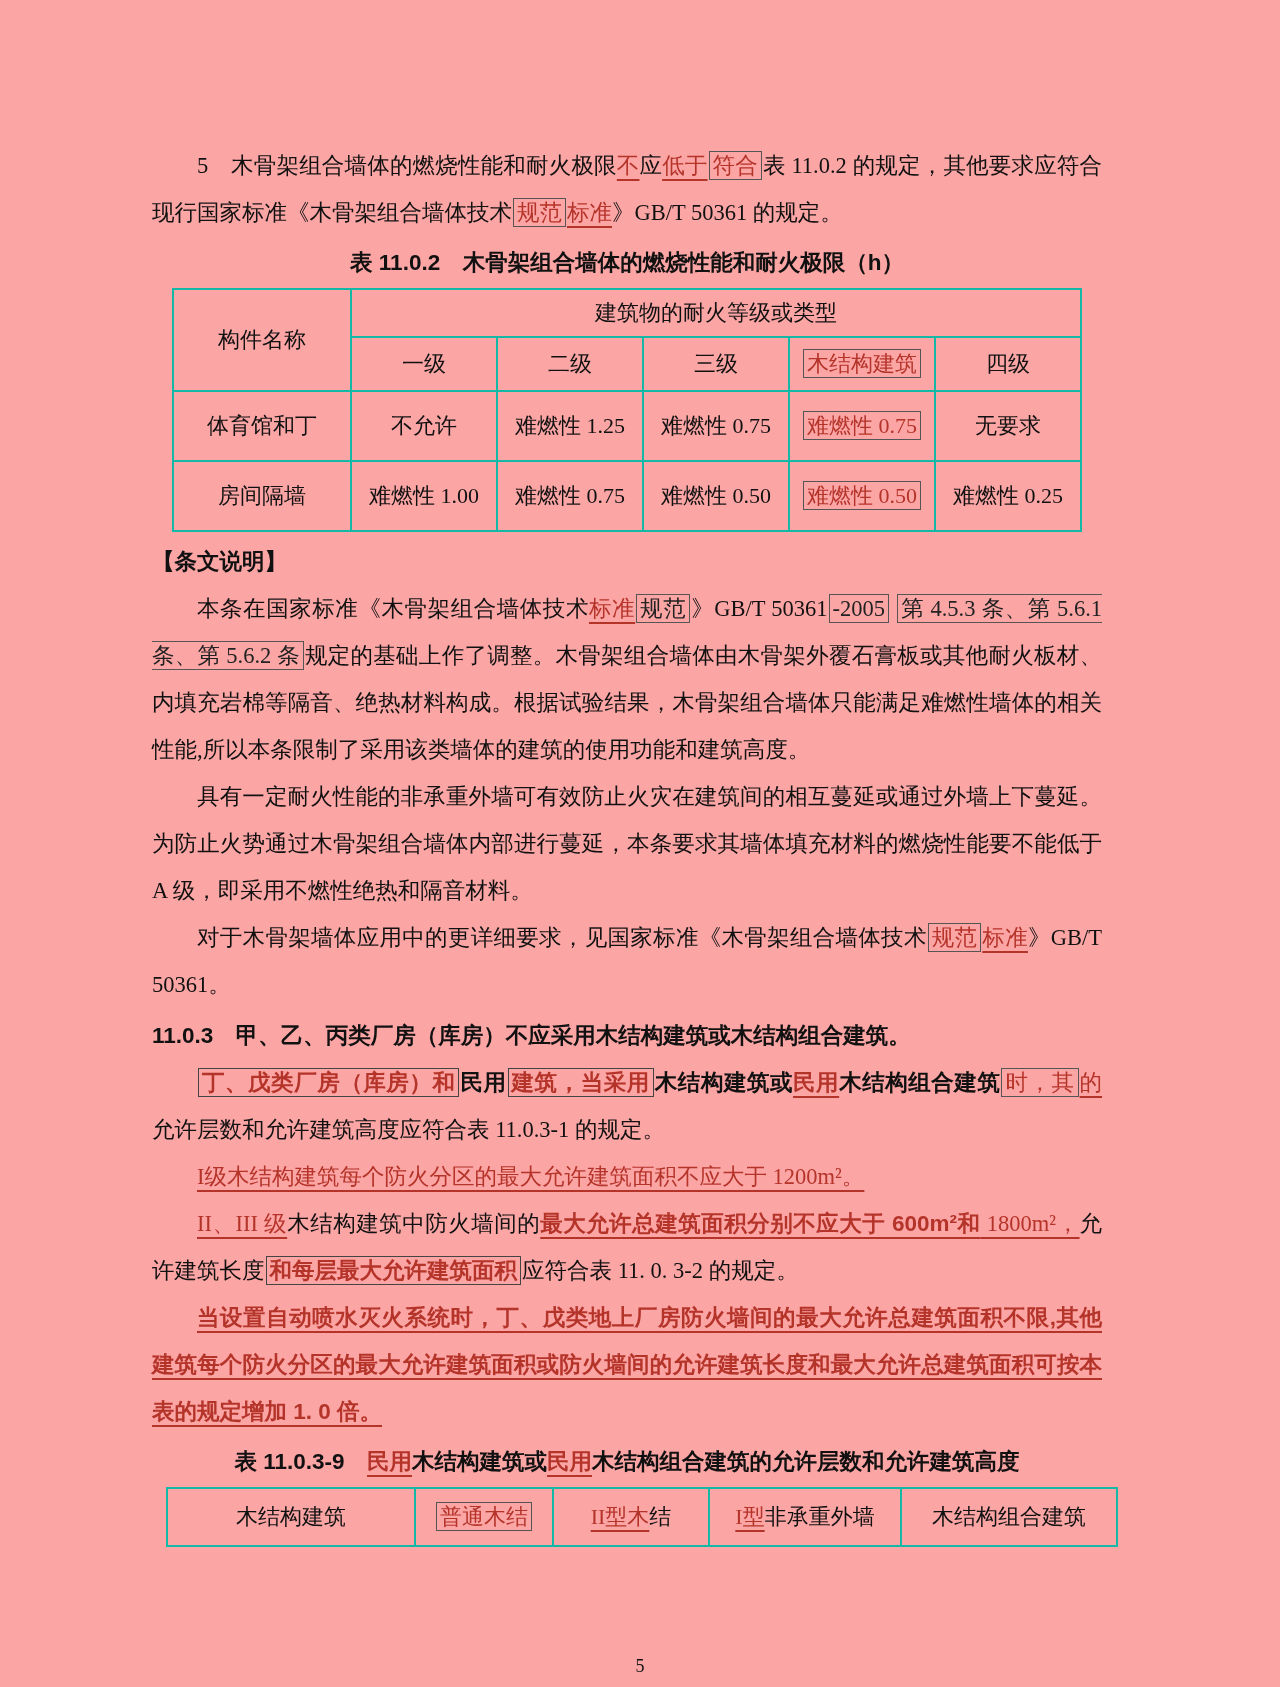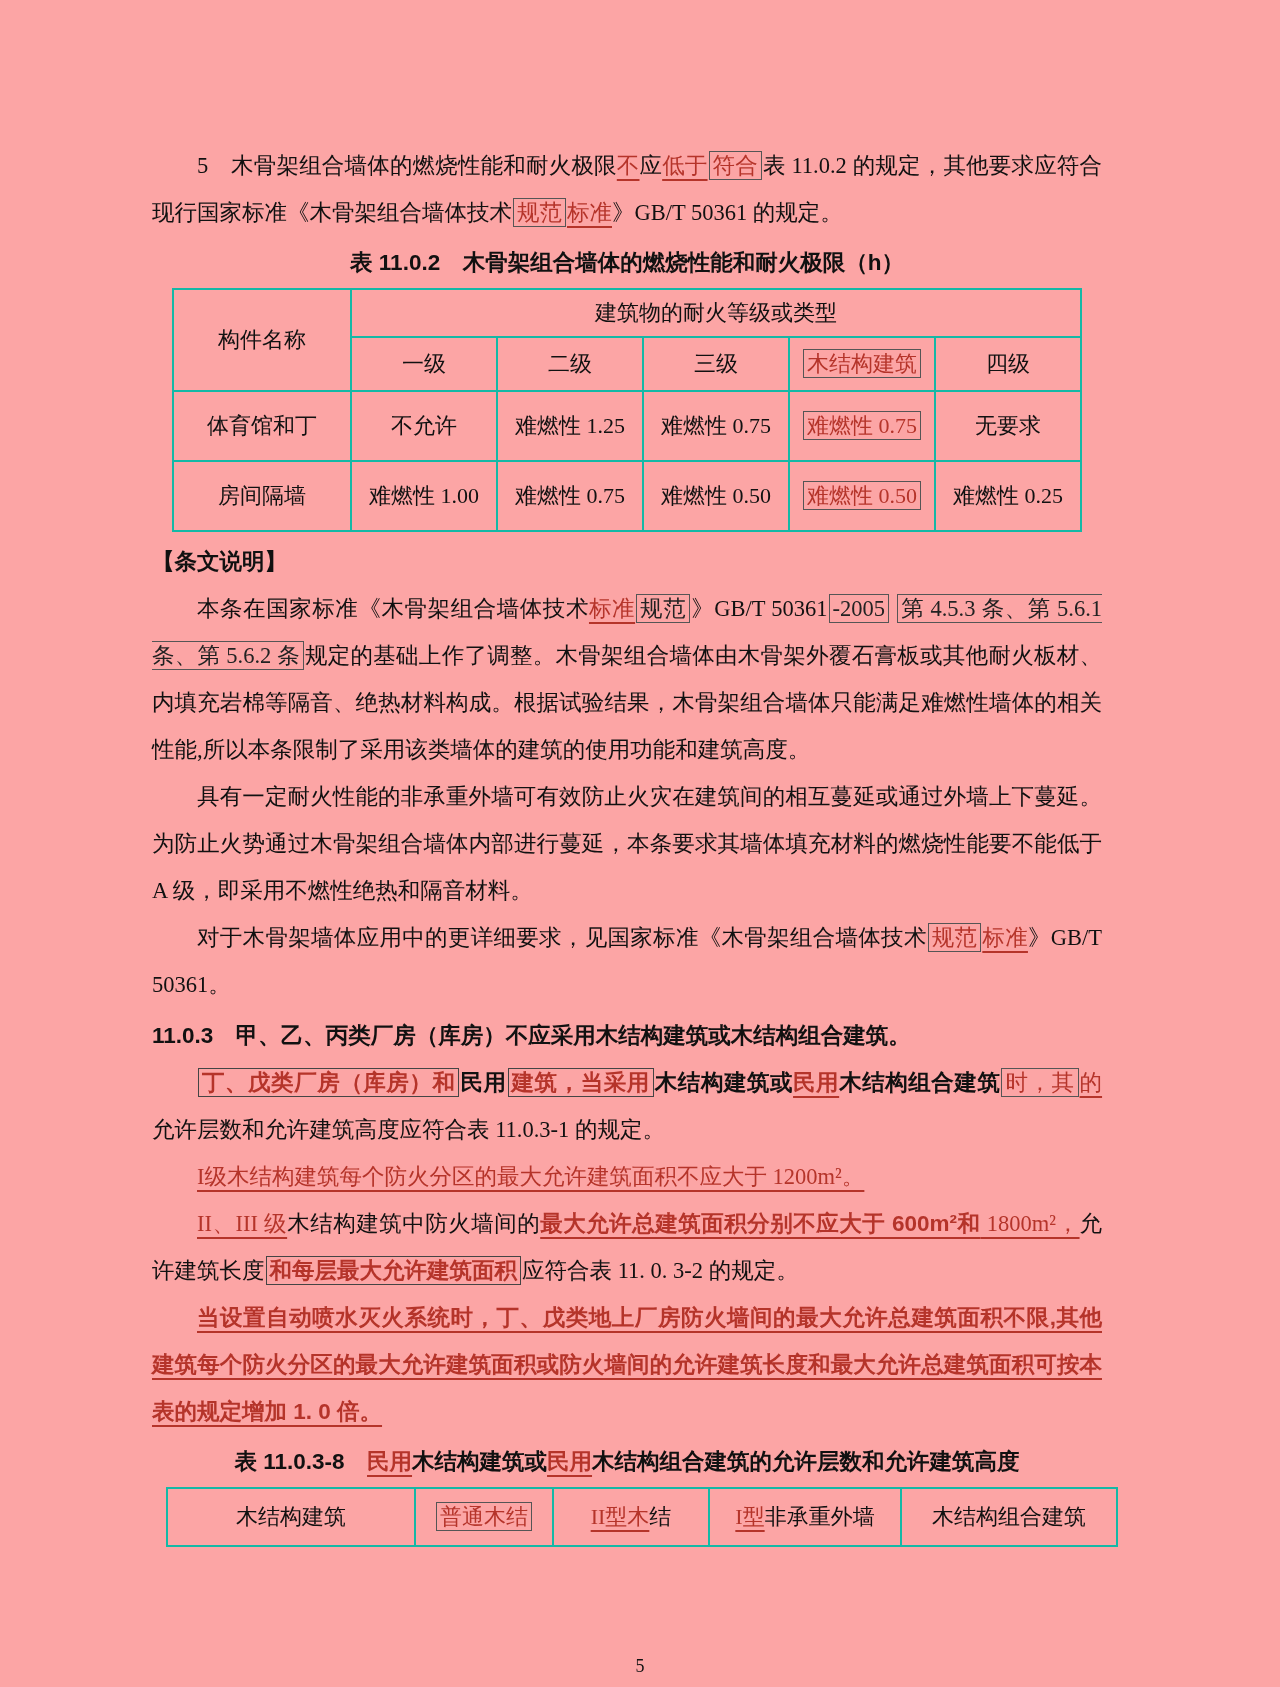--- a/index.html
+++ b/index.html
@@ -88,21 +88,21 @@
       </table>
       <p class="para bold section"><span class="s-n">【条文说明】</span></p>
       <p class="para indent"><span class="s-n">本条在国家标准《木骨架组合墙体技术</span><span class="s-i">标准</span><span class="s-dk">规范</span><span class="s-n">》GB/T 50361</span><span class="s-dk">-2005</span><span class="s-n"> </span><span class="s-dk">第 4.5.3 条、第 5.6.1 条、第 5.6.2 条</span><span class="s-n">规定的基础上作了调整。木骨架组合墙体由木骨架外覆石膏板或其他耐火板材、内填充岩棉等隔音、绝热材料构成。根据试验结果，木骨架组合墙体只能满足难燃性墙体的相关性能,所以本条限制了采用该类墙体的建筑的使用功能和建筑高度。</span></p>
       <p class="para indent"><span class="s-n">具有一定耐火性能的非承重外墙可有效防止火灾在建筑间的相互蔓延或通过外墙上下蔓延。为防止火势通过木骨架组合墙体内部进行蔓延，本条要求其墙体填充材料的燃烧性能要不能低于 A 级，即采用不燃性绝热和隔音材料。</span></p>
       <p class="para indent"><span class="s-n">对于木骨架墙体应用中的更详细要求，见国家标准《木骨架组合墙体技术</span><span class="s-d">规范</span><span class="s-i">标准</span><span class="s-n">》GB/T 50361。</span></p>
       <p class="para bold section"><span class="s-n">11.0.3　甲、乙、丙类厂房（库房）不应采用木结构建筑或木结构组合建筑。</span></p>
       <p class="para indent"><span class="s-db">丁、戊类厂房（库房）和</span><span class="s-b">民用</span><span class="s-db">建筑，当采用</span><span class="s-b">木结构建筑或</span><span class="s-ib">民用</span><span class="s-b">木结构组合建筑</span><span class="s-d">时，其</span><span class="s-i">的</span><span class="s-n">允许层数和允许建筑高度应符合表 11.0.3-1 的规定。</span></p>
       <p class="para indent"><span class="s-i">I级木结构建筑每个防火分区的最大允许建筑面积不应大于 1200m²。</span></p>
       <p class="para indent"><span class="s-i">II、III 级</span><span class="s-n">木结构建筑中防火墙间的</span><span class="s-ib">最大允许总建筑面积分别不应大于 600m²和</span><span class="s-i"> 1800m²，</span><span class="s-n">允许建筑长度</span><span class="s-db">和每层最大允许建筑面积</span><span class="s-n">应符合表 11. 0. 3-2 的规定。</span></p>
       <p class="para indent"><span class="s-ib">当设置自动喷水灭火系统时，丁、戊类地上厂房防火墙间的最大允许总建筑面积不限,其他建筑每个防火分区的最大允许建筑面积或防火墙间的允许建筑长度和最大允许总建筑面积可按本表的规定增加 1. 0 倍。</span></p>
-      <p class="para center tbl-title"><span class="s-n">表 11.0.3-8　</span><span class="s-ib">民用</span><span class="s-n">木结构建筑或</span><span class="s-ib">民用</span><span class="s-n">木结构组合建筑的允许层数和允许建筑高度</span></p>
+      <p class="para center tbl-title"><span class="s-n">表 11.0.3-9　</span><span class="s-ib">民用</span><span class="s-n">木结构建筑或</span><span class="s-ib">民用</span><span class="s-n">木结构组合建筑的允许层数和允许建筑高度</span></p>
       <table class="doc-table t2">
         <tbody>
           <tr>
             <td><span class="s-n">木结构建筑</span></td>
             <td><span class="s-d">普通木结</span></td>
             <td><span class="s-i">II型木</span><span class="s-n">结</span></td>
             <td><span class="s-i">I型</span><span class="s-n">非承重外墙</span></td>
             <td><span class="s-n">木结构组合建筑</span></td>
           </tr>
         </tbody>

